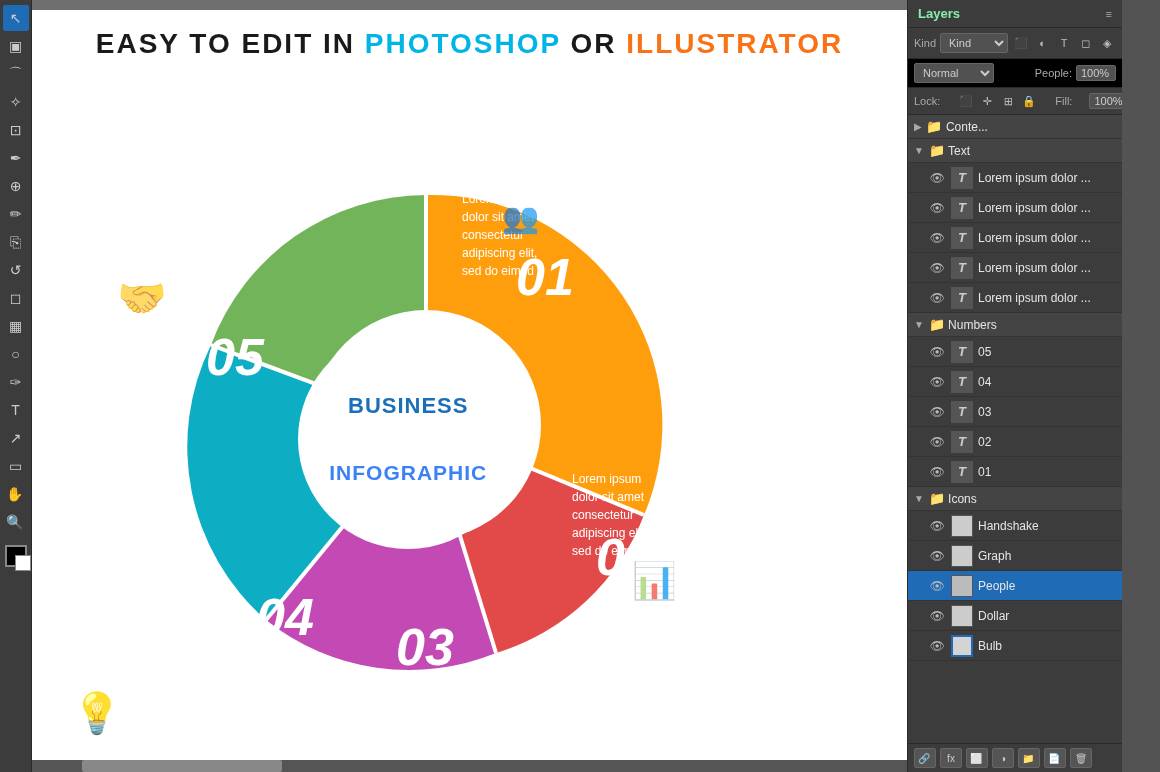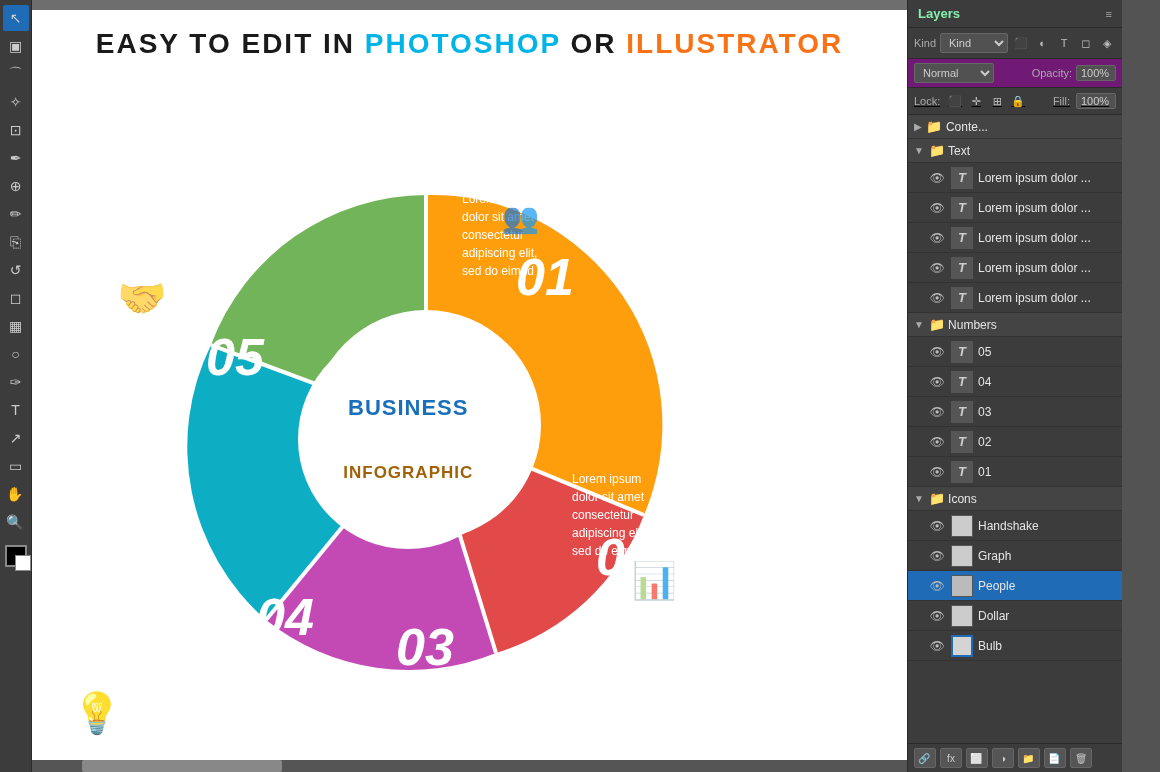--- a/index.html
+++ b/index.html
@@ -72,23 +72,23 @@
       padding: 20px;
     }
 
     .center-circle .business {
       font-size: 22px;
       font-weight: 900;
       color: #1a6fba;
       letter-spacing: 1px;
     }
     .center-circle .infographic-text {
-      font-size: 17px;
+      font-size: 21px;
       font-weight: 900;
-      color: #a16207;
+      color: #3b82f6;
       letter-spacing: 1px;
       text-align: right;
     }
     .center-circle .sub-text {
       font-size: 12px;
       color: #555;
       margin-top: 6px;
       line-height: 1.4;
     }
 
@@ -172,21 +172,21 @@
       display: flex;
       align-items: center;
       justify-content: center;
     }
 
     .blend-row {
       display: flex;
       align-items: center;
       padding: 4px 6px;
       gap: 4px;
-      background: #701a75;
+      background: #000000;
       border-bottom: 1px solid #2a2a2a;
     }
     .blend-select {
       background: #515151;
       border: 1px solid #666;
       color: #ccc;
       font-size: 11px;
       padding: 2px 4px;
       width: 80px;
       border-radius: 2px;
@@ -203,24 +203,23 @@
       border: 1px solid #666;
       padding: 1px 4px;
       width: 40px;
       border-radius: 2px;
     }
 
     .lock-row {
       display: flex;
       align-items: center;
       padding: 4px 6px;
-      gap: 6px;
+      gap: 17px;
       background: #3c3c3c;
       border-bottom: 1px solid #2a2a2a;
-      text-decoration: underline;
     }
     .lock-label {
       color: #aaa;
       font-size: 11px;
     }
     .lock-icons {
       display: flex;
       gap: 3px;
     }
     .fill-label {
@@ -500,21 +499,21 @@
     <button class="icon-btn">◐</button>
     <button class="icon-btn">T</button>
     <button class="icon-btn">◻</button>
     <button class="icon-btn">◈</button>
   </div>
 
   <div class="blend-row">
     <select class="blend-select">
       <option>Normal</option>
     </select>
-    <span class="opacity-label">Opacity:</span>
+    <span class="opacity-label">People:</span>
     <input class="opacity-value" type="text" value="100%" style="">
   </div>
 
   <div class="lock-row">
     <span class="lock-label">Lock:</span>
     <div class="lock-icons">
       <button class="icon-btn">⬛</button>
       <button class="icon-btn">✛</button>
       <button class="icon-btn">⊞</button>
       <button class="icon-btn">🔒</button>

